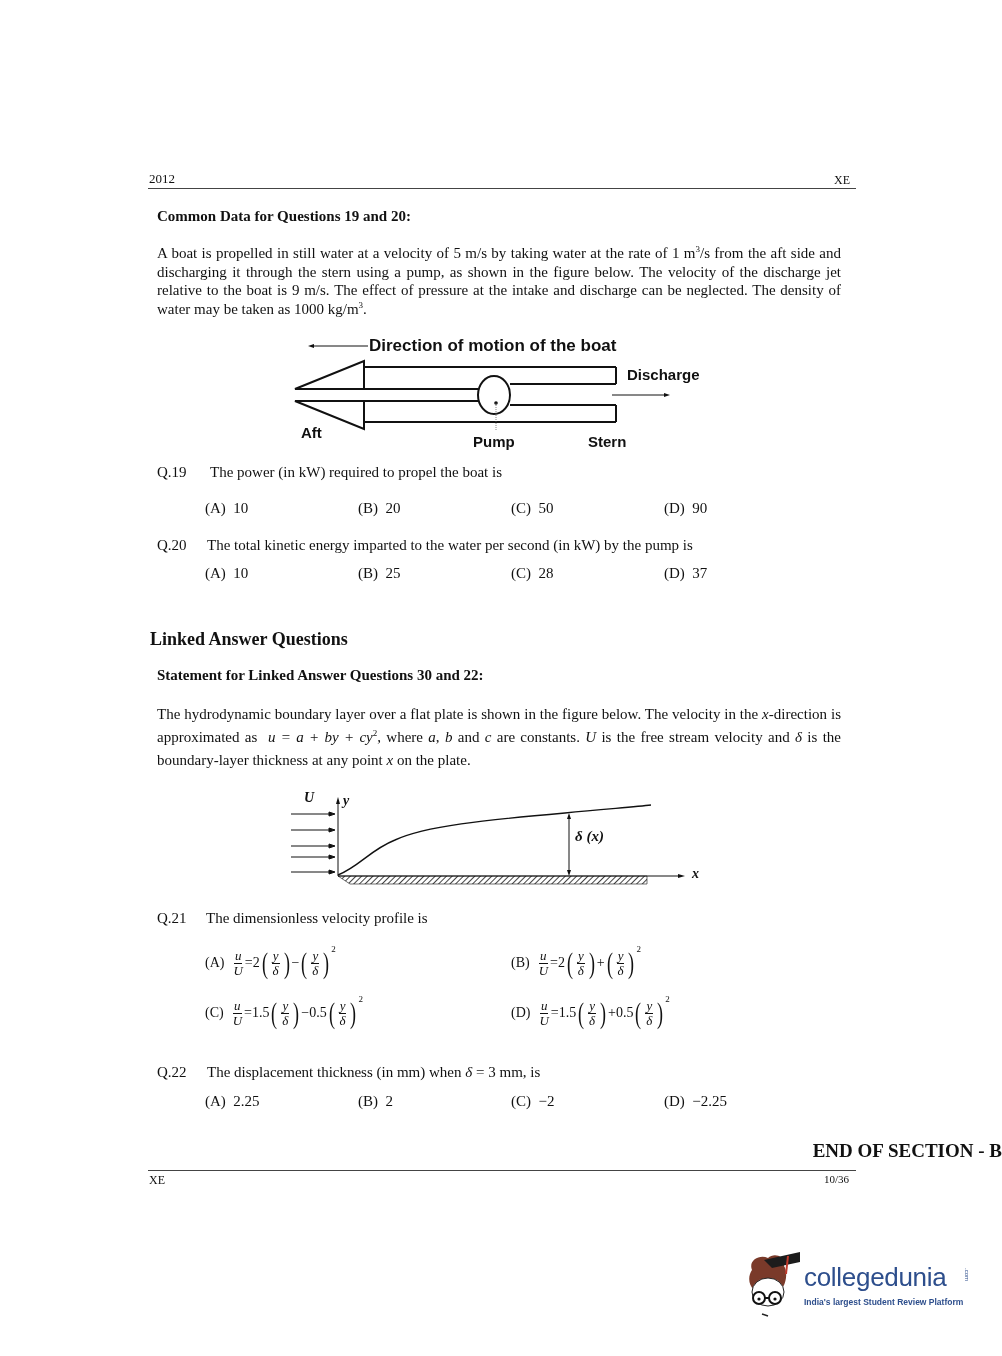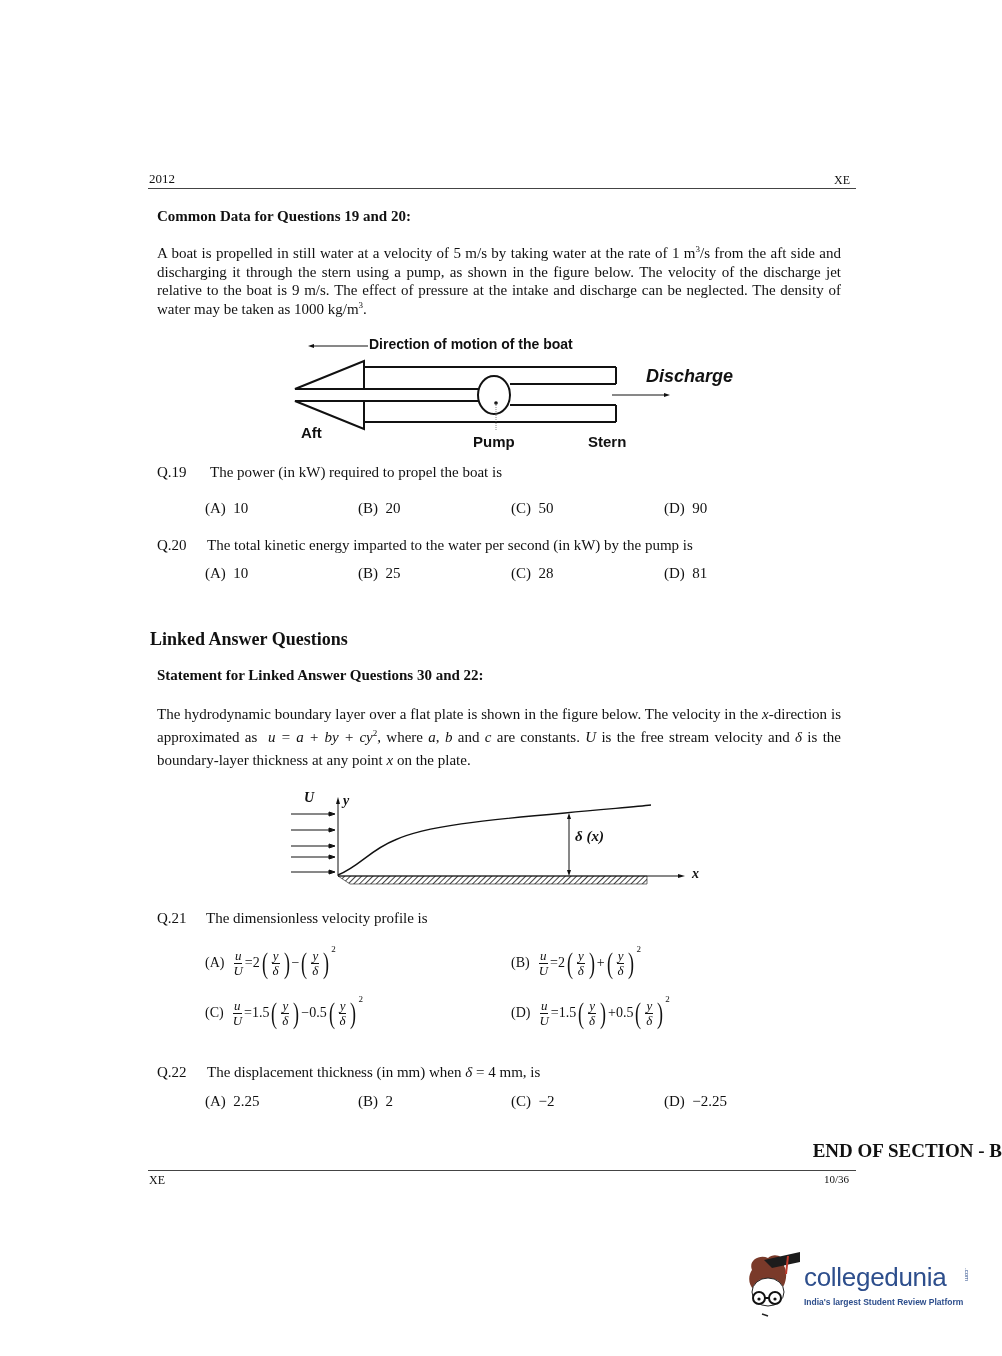--- a/index.html
+++ b/index.html
@@ -55,40 +55,40 @@
     <line x1="336" y1="75" x2="336" y2="92" stroke="#111" stroke-width="2"></line>
     <line x1="84" y1="92" x2="336" y2="92" stroke="#111" stroke-width="2"></line>
 
     <ellipse cx="214" cy="65" rx="16" ry="19" fill="#fff" stroke="#111" stroke-width="2"></ellipse>
     <circle cx="216" cy="73" r="1.8" fill="#111"></circle>
     <line x1="216" y1="73" x2="216" y2="100" stroke="#555" stroke-width="0.7" stroke-dasharray="1,1"></line>
 
     <line x1="332" y1="65" x2="385" y2="65" stroke="#111" stroke-width="1"></line>
     <polygon points="390,65 384,63 384,67" fill="#111"></polygon>
   </svg>
-  <div class="abs sans" style="left:89px; top:6px; font-size:14px;">Direction of motion of the boat</div>
-  <div class="abs sans" style="left:366px; top:36px; font-size:18px;font-style:italic;">Discharge</div>
+  <div class="abs sans" style="left:89px; top:6px; font-size:17px;">Direction of motion of the boat</div>
+  <div class="abs sans" style="left:347px; top:36px; font-size:15px;">Discharge</div>
   <div class="abs sans" style="left:21px; top:94px; font-size:15px;">Aft</div>
   <div class="abs sans" style="left:193px; top:103px; font-size:15px;">Pump</div>
   <div class="abs sans" style="left:308px; top:103px; font-size:15px;">Stern</div>
 </div>
 
 <div class="abs q" style="left:157px; top:464px;">Q.19</div>
 <div class="abs q" style="left:210px; top:464px;">The power (in kW) required to propel the boat is</div>
 <div class="opt" style="left:205px; top:500px;"><span>(A)</span>&nbsp; <span>10</span></div>
 <div class="opt" style="left:358px; top:500px;"><span>(B)</span>&nbsp; <span>20</span></div>
 <div class="opt" style="left:511px; top:500px;"><span>(C)</span>&nbsp; <span>50</span></div>
 <div class="opt" style="left:664px; top:500px;"><span>(D)</span>&nbsp; <span>90</span></div>
 
 <div class="abs q" style="left:157px; top:537px;">Q.20</div>
 <div class="abs q" style="left:207px; top:537px;">The total kinetic energy imparted to the water per second (in kW) by the pump is</div>
 <div class="opt" style="left:205px; top:565px;"><span>(A)</span>&nbsp; <span>10</span></div>
 <div class="opt" style="left:358px; top:565px;"><span>(B)</span>&nbsp; <span>25</span></div>
 <div class="opt" style="left:511px; top:565px;"><span>(C)</span>&nbsp; <span>28</span></div>
-<div class="opt" style="left:664px; top:565px;"><span>(D)</span>&nbsp; <span>81</span></div>
+<div class="opt" style="left:664px; top:565px;"><span>(D)</span>&nbsp; <span>37</span></div>
 
 <div class="abs bold" style="left:150px; top:629px; font-size:18px;">Linked Answer Questions</div>
 <div class="abs bold" style="left:157px; top:667px; font-size:15px;">Statement for Linked Answer Questions 30 and 22:</div>
 <div class="abs para" style="left:157px; top:703px; width:684px; line-height:23px;">
   <span>The hydrodynamic boundary layer over a flat plate is shown in the figure below. The velocity in the </span><i>x</i><span>-direction is approximated as </span>&nbsp;<i>u = a + by + cy</i><sup>2</sup><span>, where </span><i>a</i><span>, </span><i>b</i><span> and </span><i>c</i><span> are constants. </span><i>U</i><span> is the free stream velocity and </span><i>δ</i><span> is the boundary-layer thickness at any point </span><i>x</i><span> on the plate.</span>
 </div>
 
 <div class="abs" style="left:285px; top:788px; width:430px; height:105px;">
   <svg width="430" height="105" style="position:absolute; left:0; top:0;">
 
@@ -202,21 +202,21 @@
           <span class="bk">(</span>
           <span class="frac">
             <span class="num">y</span>
             <span class="den">δ</span>
           </span>
           <span class="bk">)</span>
         </span><span class="sq">2</span></span></div>
   </div>
 
 <div class="abs q" style="left:157px; top:1064px;">Q.22</div>
-<div class="abs q" style="left:207px; top:1064px;"><span>The displacement thickness (in mm) when </span><i>δ</i><span> = 4 mm, is</span></div>
+<div class="abs q" style="left:207px; top:1064px;"><span>The displacement thickness (in mm) when </span><i>δ</i><span> = 3 mm, is</span></div>
 <div class="opt" style="left:205px; top:1093px;"><span>(A)</span>&nbsp; <span>2.25</span></div>
 <div class="opt" style="left:358px; top:1093px;"><span>(B)</span>&nbsp; <span>2</span></div>
 <div class="opt" style="left:511px; top:1093px;"><span>(C)</span>&nbsp; <span>−2</span></div>
 <div class="opt" style="left:664px; top:1093px;"><span>(D)</span>&nbsp; <span>−2.25</span></div>
 
 <div class="abs bold" style="left:0; width:1002px; text-align:right; top:1140px; font-size:19px;">END OF SECTION - B</div>
 
 <div class="rule" style="top:1170px;"></div>
 <div class="abs hdr" style="left:149px; top:1173px; font-size:12px;">XE</div>
 <div class="abs hdr" style="left:824px; top:1173px; font-size:11px;">10/36</div>

